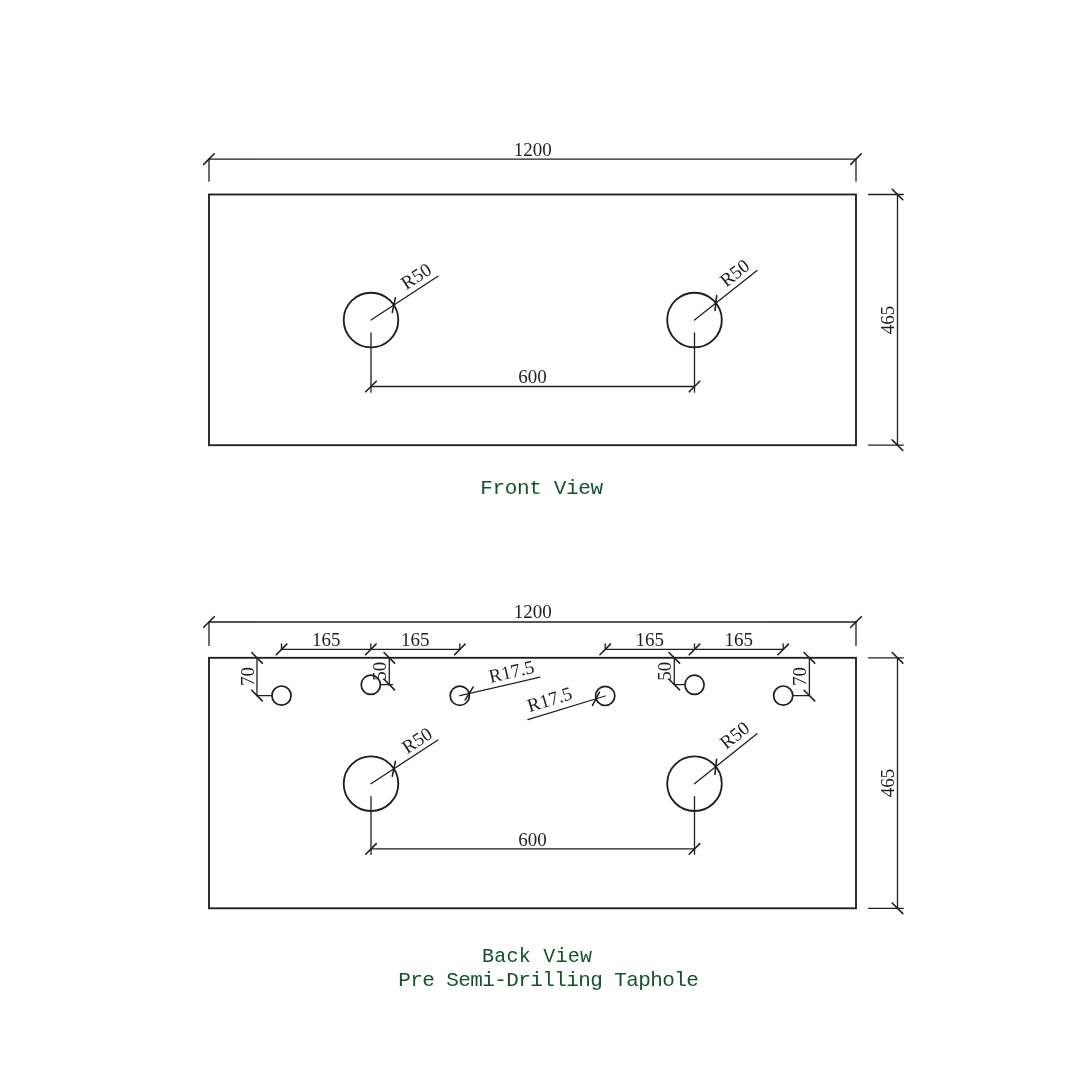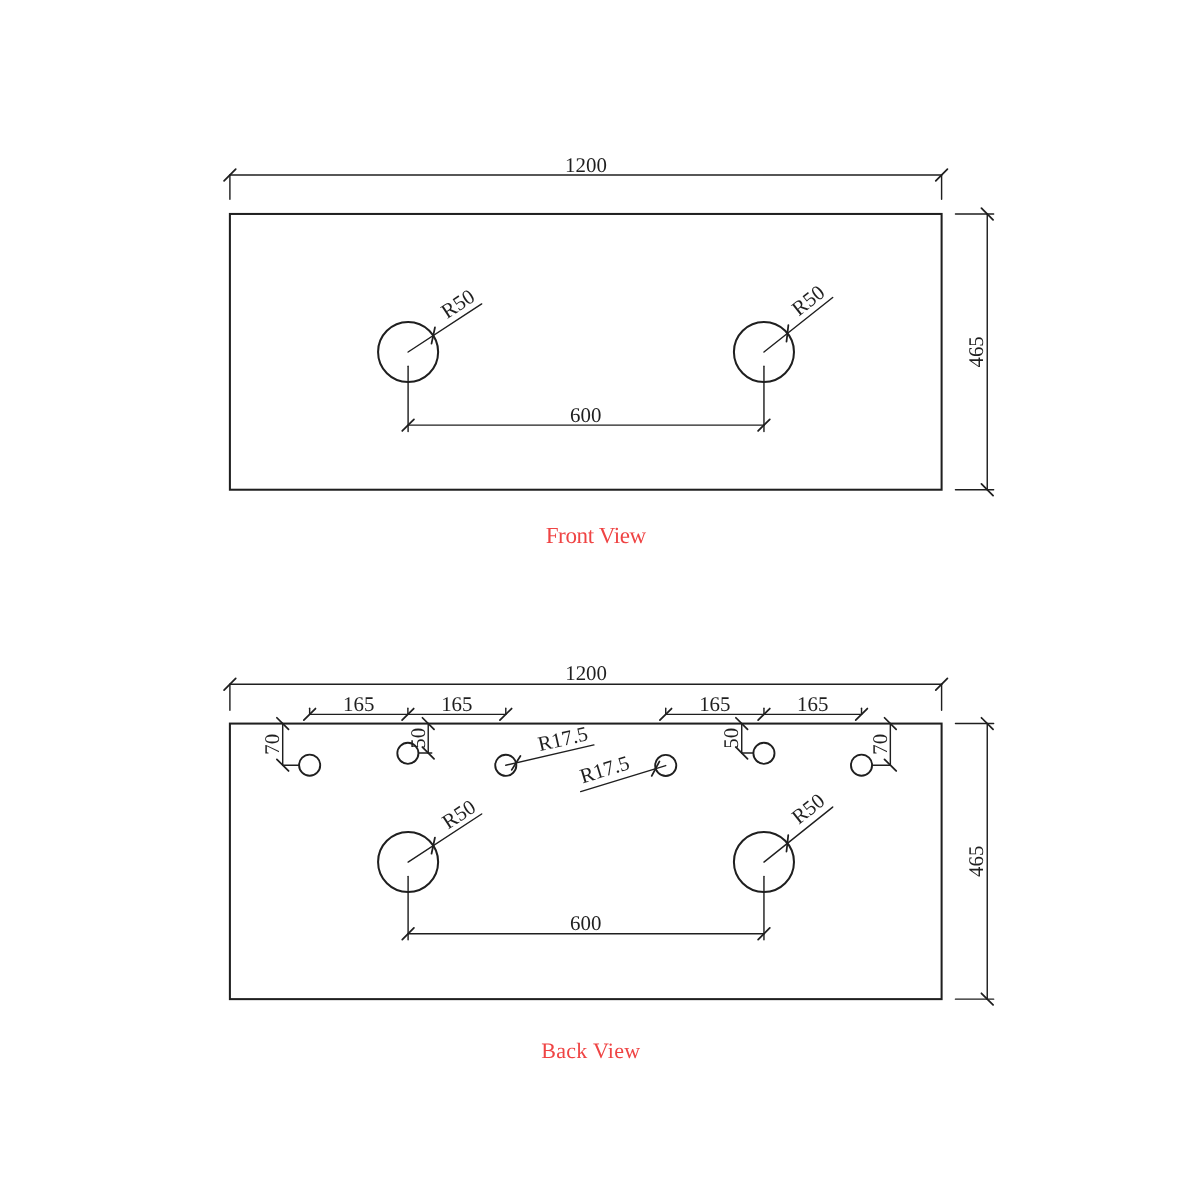--- a/index.html
+++ b/index.html
@@ -1,19 +1,19 @@
 <!DOCTYPE html>
 <html><head>
 <meta charset="utf-8">
 <style>
 html,body{margin:0;padding:0;background:#fff;}
 #page{position:relative;width:1080px;height:1080px;background:#fff;overflow:hidden;}
 text{fill:#1f1f1f;stroke:none;}
 text.d{font-family:"Liberation Serif",serif;font-size:19px;text-anchor:middle;}
-.lbl{position:absolute;font-family:Liberation Serif, serif;color:#ef4444;white-space:nowrap;}
+.lbl{position:absolute;font-family:Liberation Mono, monospace;color:#14532d;white-space:nowrap;}
 </style>
 </head>
 <body>
 <div id="page">
 <svg width="1080" height="1080" viewBox="0 0 1080 1080" stroke="#1f1f1f" stroke-linecap="round" style="position:absolute;left:0;top:0;transform:translateZ(0);">
 <rect x="209" y="194.5" width="647" height="250.7" fill="none" stroke-width="1.85"></rect>
 <circle cx="371" cy="320" r="27.3" fill="none" stroke-width="1.85"></circle>
 <circle cx="694.5" cy="320" r="27.3" fill="none" stroke-width="1.85"></circle>
 <line x1="209" y1="159.1" x2="856" y2="159.1" stroke-width="1.3"></line>
 <line x1="203.7" y1="164.4" x2="214.3" y2="153.8" stroke-width="1.6"></line>
@@ -114,13 +114,14 @@
 <text transform="translate(738.6,740.2) rotate(-38.7)" x="0" y="0" class="d">R50</text>
 <line x1="459.8" y1="695.7" x2="539.9" y2="677.2" stroke-width="1.3"></line>
 <line x1="465.2" y1="699.9" x2="473.1" y2="687.2" stroke-width="1.6"></line>
 <text transform="translate(513.0,677.8) rotate(-13.0)" x="0" y="0" class="d">R17.5</text>
 <line x1="605.2" y1="696.0" x2="527.9" y2="719.6" stroke-width="1.3"></line>
 <line x1="599.5" y1="692.2" x2="592.5" y2="705.4" stroke-width="1.6"></line>
 <text transform="translate(551.5,705.5) rotate(-17.0)" x="0" y="0" class="d">R17.5</text>
 </svg>
 <div class="lbl" id="fv" style="left:541.6px;top:499.9px;transform:translate(-50%,-100%);font-size:21px;letter-spacing:-0.35px;">Front View</div>
 <div class="lbl" id="bv" style="left:537.1px;top:968.1px;transform:translate(-50%,-100%);font-size:20px;letter-spacing:0.25px;">Back View</div>
+<div class="lbl" id="pv" style="left:548.2px;top:992.1px;transform:translate(-50%,-100%);font-size:21px;letter-spacing:-0.6px;">Pre Semi-Drilling Taphole</div>
 </div>
 
 </body></html>

